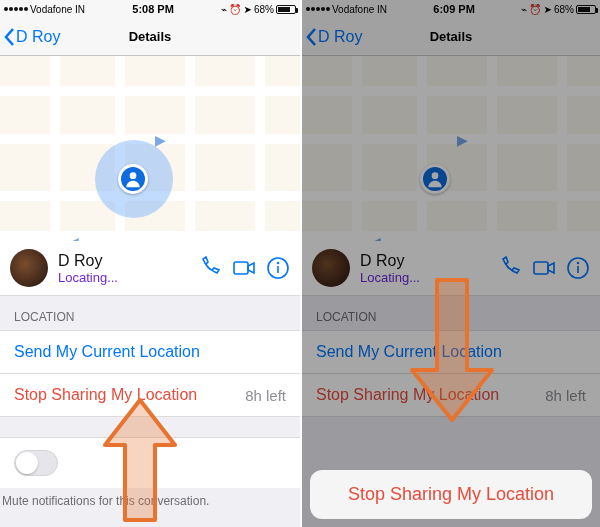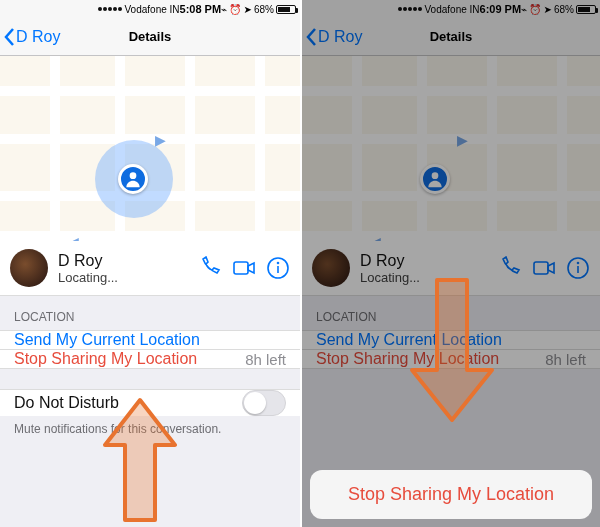--- a/index.html
+++ b/index.html
@@ -19,21 +19,21 @@
     overflow: hidden;
   }
   .phone + .phone { border-left: 2px solid #fff; }
   .scrim {
     position: absolute; inset: 0;
     background: rgba(0,0,0,0.35);
     z-index: 5;
   }
   
   .status {
-    display: flex; align-items: center; justify-content: flex-end;
+    display: flex; align-items: center; justify-content: space-between;
     height: 18px;
     font-size: 10px; font-weight: 500;
     padding: 0 4px;
     background: #f7f7f7;
   }
   .st-left, .st-right { display: flex; align-items: center; gap: 2px; }
   .st-time { font-weight: 600; font-size: 11px; }
   .dots { display: inline-flex; gap: 1px; }
   .dots span { width: 4px; height: 4px; border-radius: 50%; background: #111; display: inline-block; }
   .batt {
@@ -89,43 +89,43 @@
     background: #fff; padding: 8px 10px;
     border-bottom: 1px solid #dcdcdc;
   }
   .avatar {
     width: 38px; height: 38px; border-radius: 50%;
     background: radial-gradient(circle at 40% 40%, #7a4d2d, #241310);
     margin-right: 10px; flex: none;
   }
   .cinfo { flex: 1; }
   .cname { font-size: 16px; font-weight: 500; color: #111; }
-  .cstatus { font-size: 13px; color: #404040; }
+  .cstatus { font-size: 13px; color: #6d28d9; }
   .cactions { display: flex; gap: 10px; align-items: center; color: #0076ff; }
   .cactions svg { width: 24px; height: 24px; stroke: #0076ff; fill: none; stroke-width: 1.6; }
   
   .section-h {
     font-size: 12px; color: #6d6d72;
     padding: 14px 14px 6px;
   }
   
   .row {
     background: #fff;
     border-top: 1px solid #dcdcdc;
-    padding: 0 14px;
+    padding: 12px 14px;
     display: flex; align-items: center; justify-content: space-between;
     font-size: 16px;
   }
   .row.last { border-bottom: 1px solid #dcdcdc; }
   .link-blue { color: #0076ff; }
   .link-red { color: #e74c3c; }
   .timeleft { color: #8e8e93; font-size: 15px; }
   .footnote {
     font-size: 12px; color: #6d6d72;
-    padding: 6px 14px 0;
+    padding: 6px 2px 0;
   }
   
   .switch {
     width: 44px; height: 26px; border-radius: 13px;
     background: #e5e5ea; border: 1px solid #d4d4d8;
     position: relative;
   }
   .switch .knob {
     position: absolute; left: 1px; top: 1px;
     width: 22px; height: 22px; border-radius: 50%;
@@ -241,21 +241,20 @@
     <span class="link-blue">Send My Current Location</span>
   </div>
   <div class="row last">
     <span class="link-red">Stop Sharing My Location</span>
     <span class="timeleft">8h left</span>
   </div>
 
   <div style="height:20px"></div>
 
   <div class="row" style="border-top:1px solid #dcdcdc">
-    <span style="color:#111;font-weight:500">Do Not Disturb</span>
     <span class="switch">
         <span class="knob"></span>
       </span>
   </div>
   <div class="footnote">Mute notifications for this conversation.</div>
 
   <div class="ann" style="left:95px;top:395px">
     <svg width="90" height="130" viewBox="0 0 90 130">
       <path d="M45 5 L80 50 L60 50 L60 125 L30 125 L30 50 L10 50 Z"></path>
     </svg>

